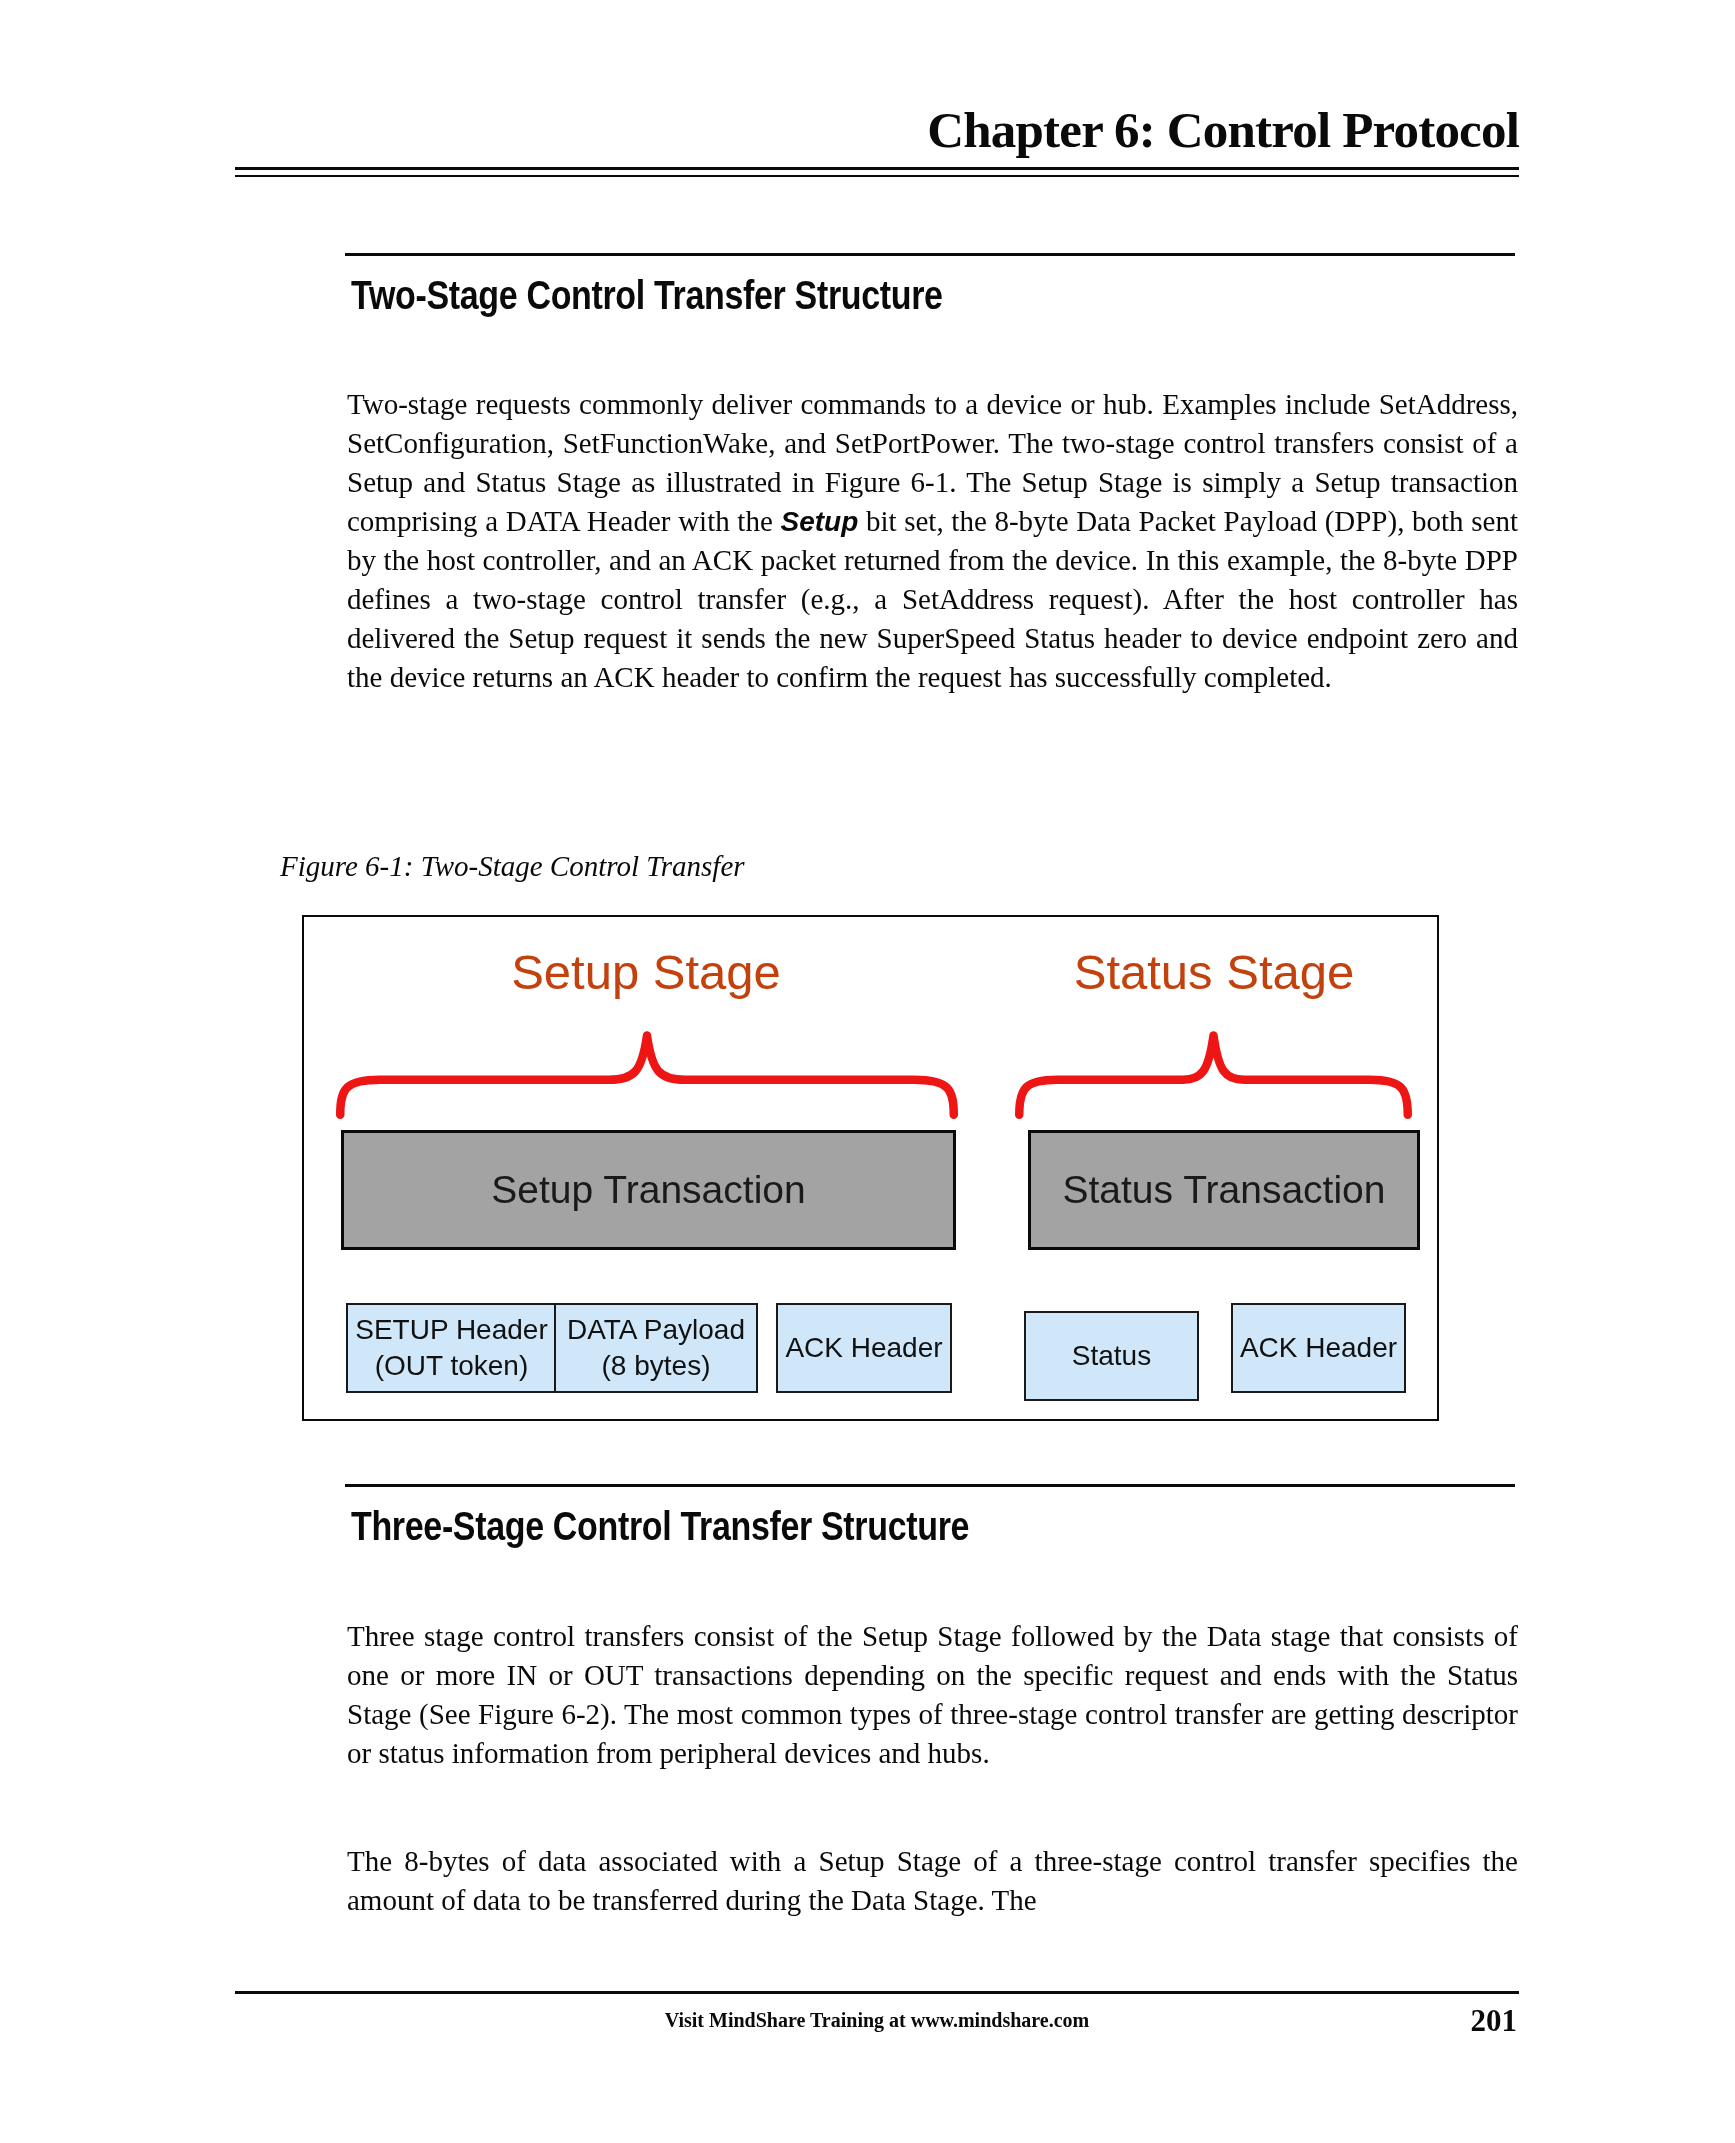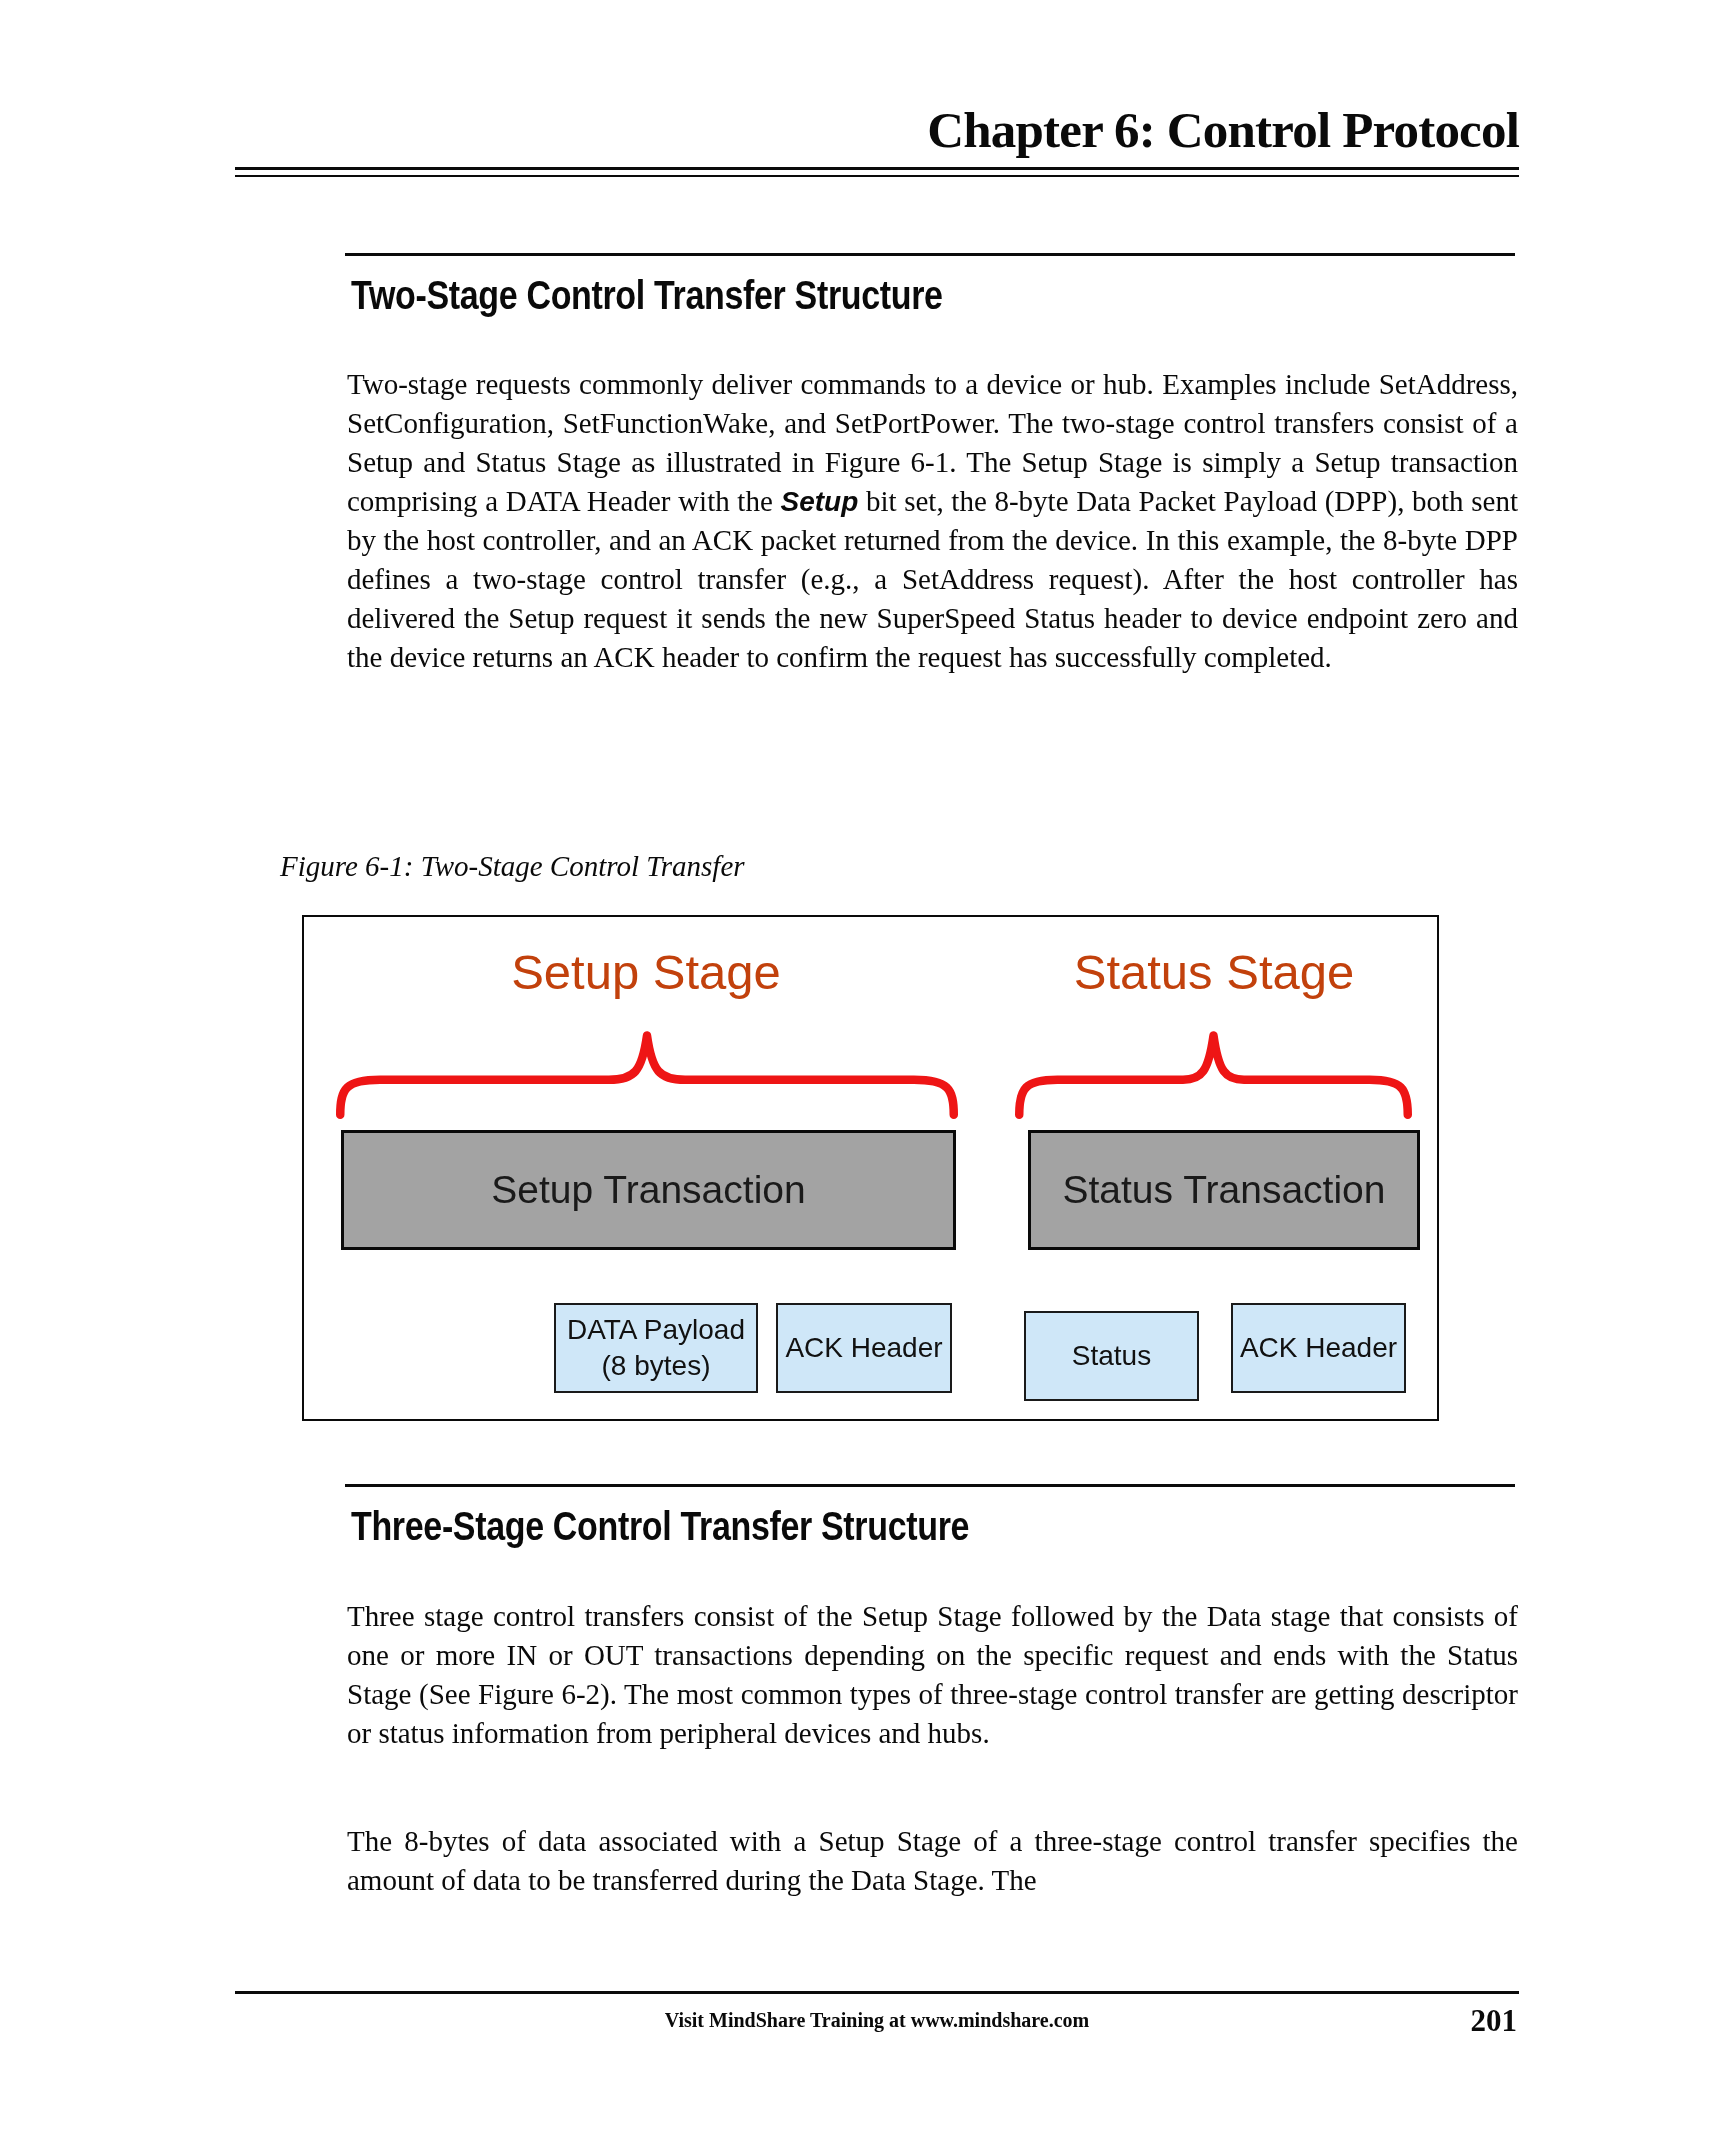--- a/index.html
+++ b/index.html
@@ -33,20 +33,21 @@
     transform:scaleX(0.85);transform-origin:0 50%;
   }
   .h2-1{top:271px;}
   .h2-2{top:1502px;}
 
   
   .body-par{
     position:absolute;left:347px;width:1171px;
     font-family:"Liberation Serif",serif;font-size:29px;line-height:39px;
     text-align:justify;
+    margin-top:20px;
   }
   .p1{top:365px;}
   .p2{top:1597px;}
   .p3{top:1822px;}
   .setup-bold{
     font-family:"Liberation Sans",sans-serif;font-weight:bold;font-style:italic;font-size:28px;
   }
 
   
   .fig-caption{
@@ -121,20 +122,24 @@
       <path d="M 5 103 C 5 72 12 62 50 62 L 198 62 C 220 62 228 52 234 10 C 240 52 248 62 270 62 L 418 62 C 456 62 463 72 463 103" fill="none" stroke-width="10" stroke-linecap="round" stroke-linejoin="round" stroke="#ee1515"></path>
     </svg>
 
     <div class="txn-box setup-txn">
       <span>Setup Transaction</span>
     </div>
     <div class="txn-box status-txn">
       <span>Status Transaction</span>
     </div>
 
+    <div class="pkt pkt-setup-header">
+      <span>SETUP Header</span>
+      <span>(OUT token)</span>
+    </div>
     <div class="pkt pkt-data-payload">
       <span>DATA Payload</span>
       <span>(8 bytes)</span>
     </div>
     <div class="pkt pkt-ack1">
       <span>ACK Header</span>
     </div>
     <div class="pkt pkt-status">
       <span>Status</span>
     </div>

